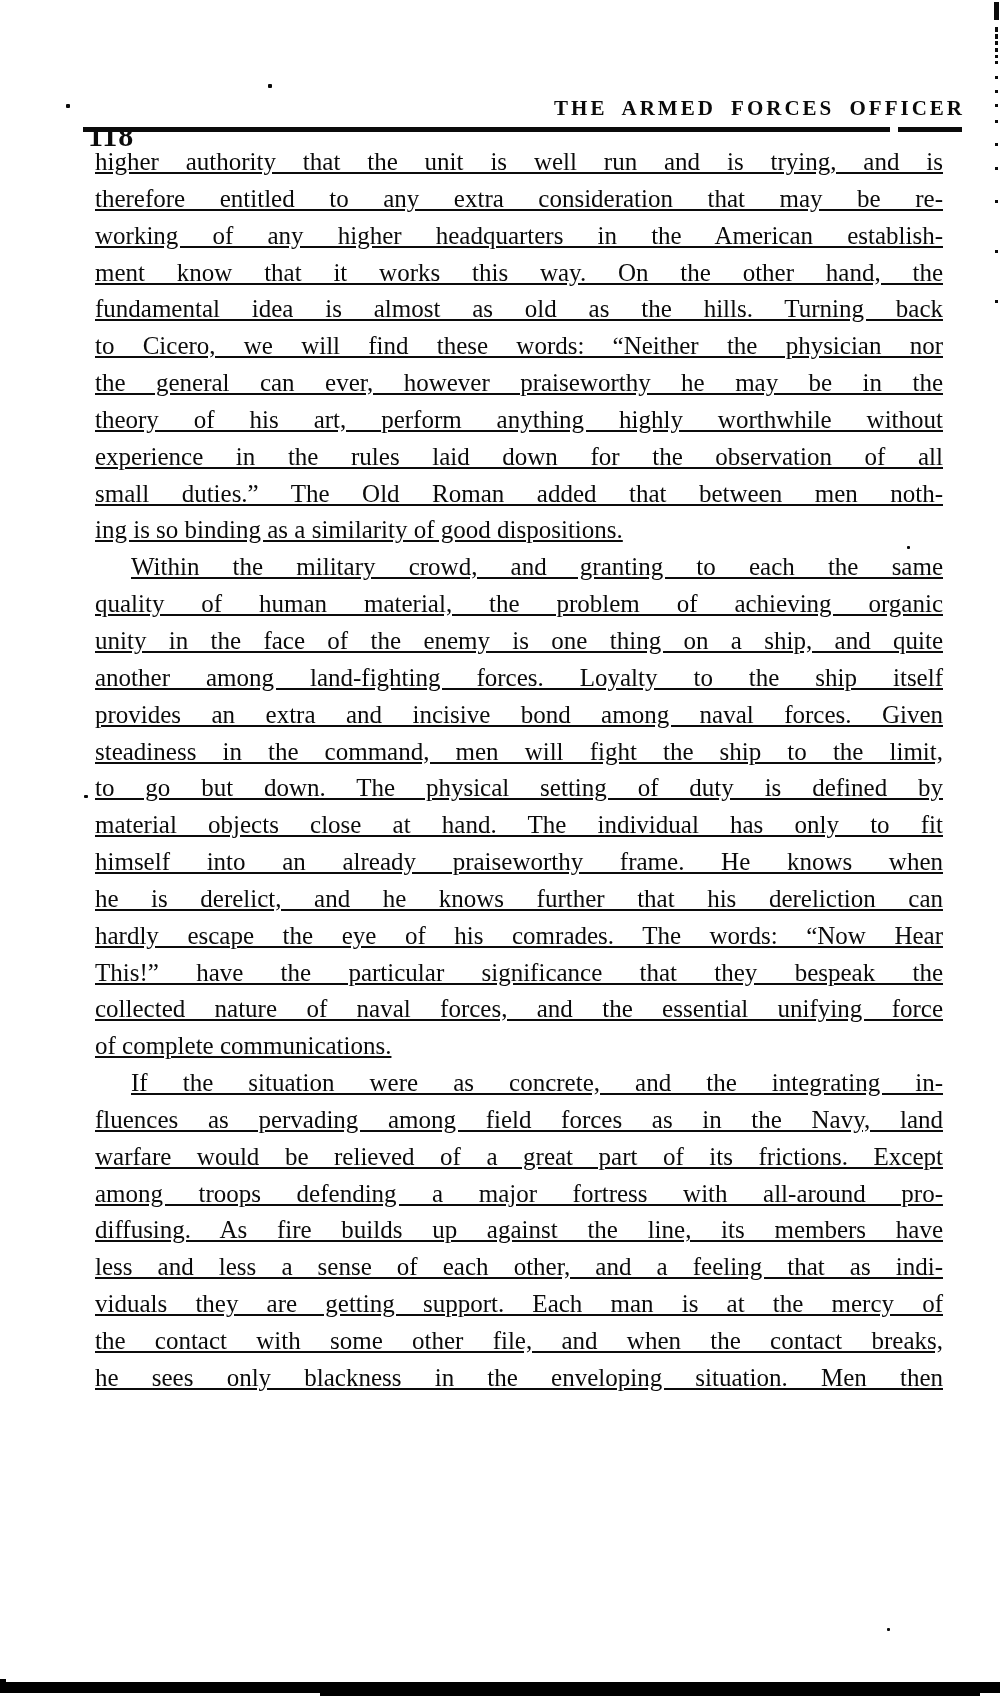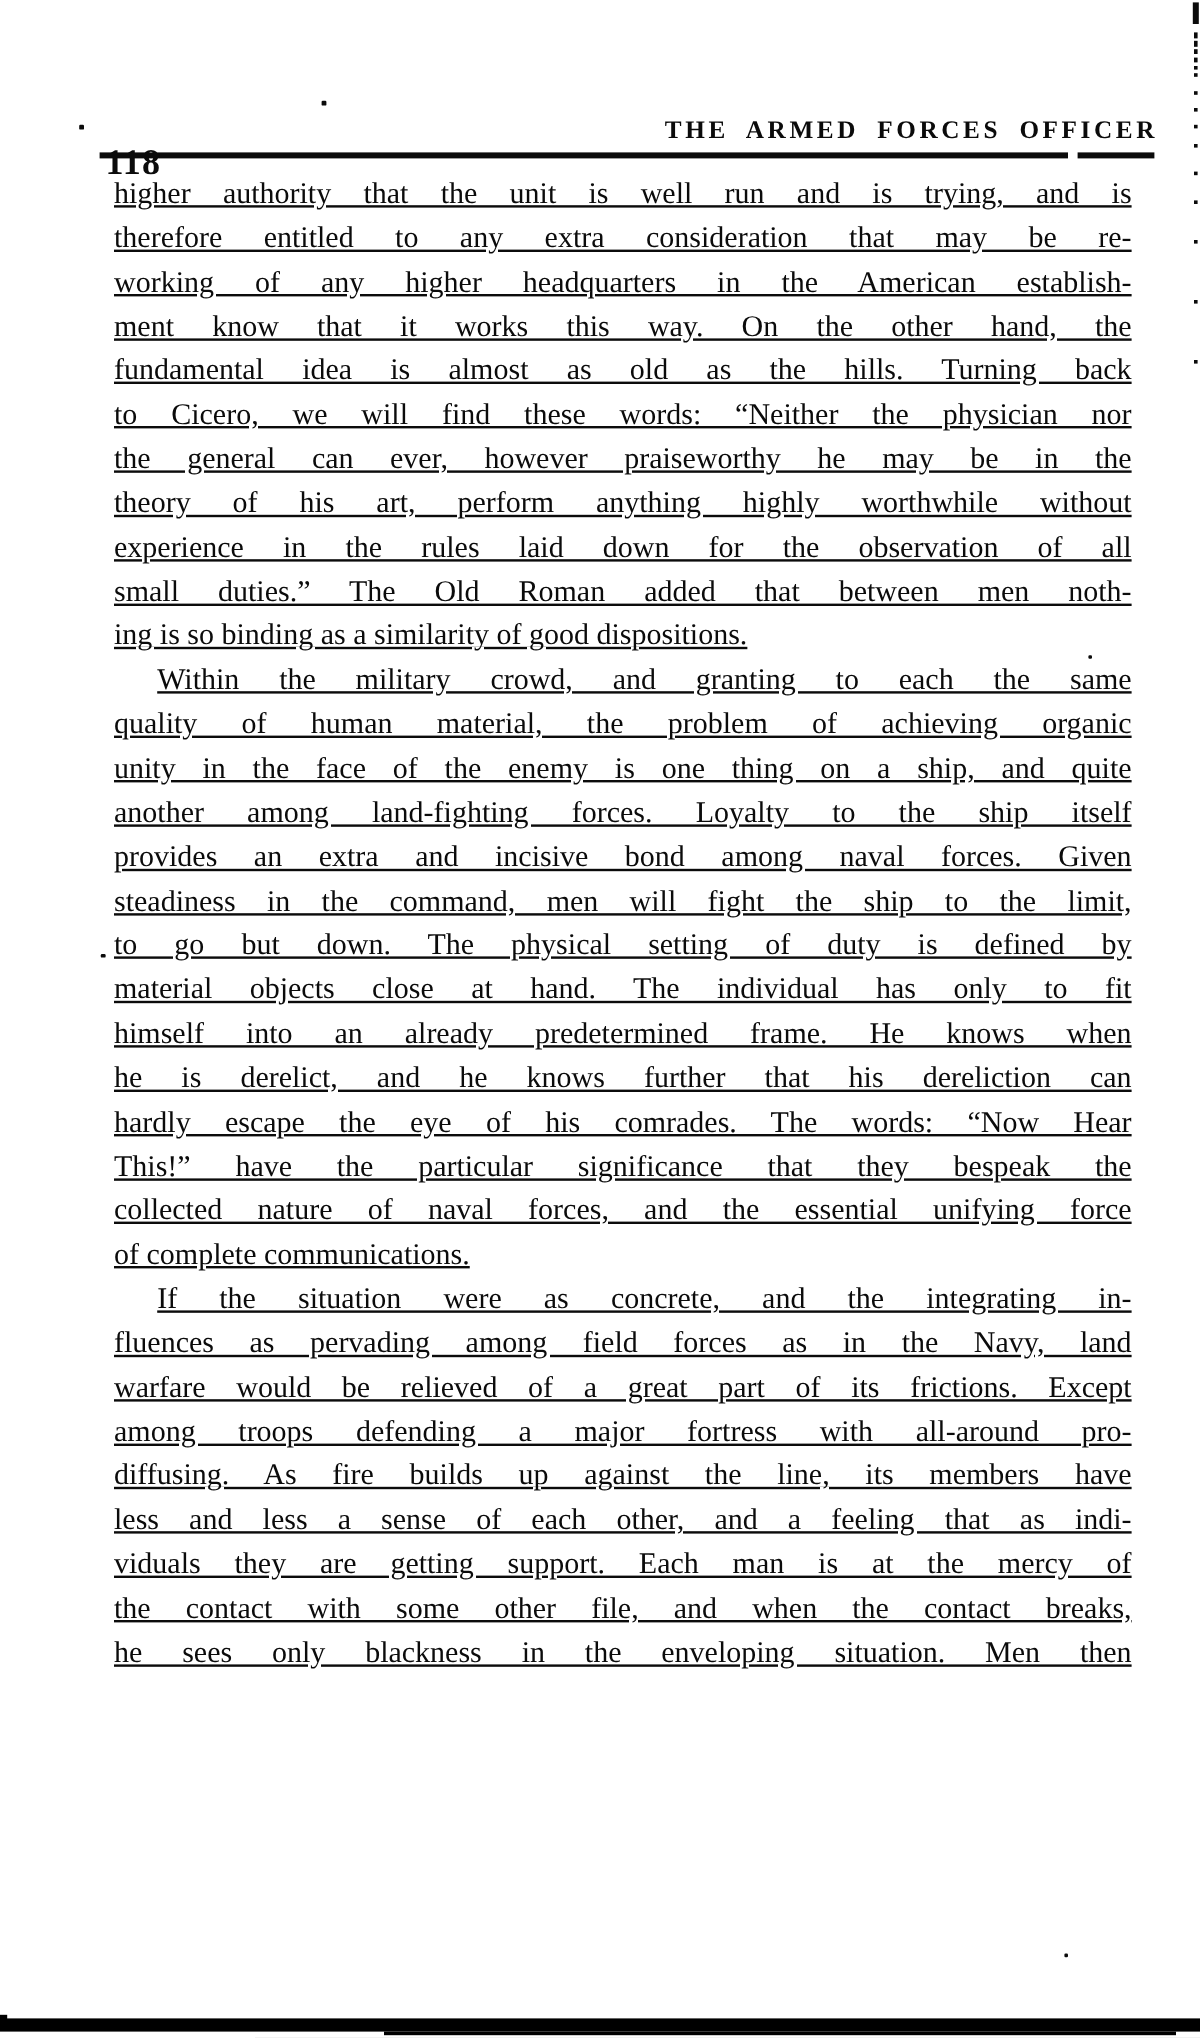--- a/index.html
+++ b/index.html
@@ -67,21 +67,21 @@
       <div class="line">small duties.” The Old Roman added that between men noth-</div>
       <div class="line para-end">ing is so binding as a similarity of good dispositions.</div>
       <div class="line indent">Within the military crowd, and granting to each the same</div>
       <div class="line">quality of human material, the problem of achieving organic</div>
       <div class="line">unity in the face of the enemy is one thing on a ship, and quite</div>
       <div class="line">another among land-fighting forces. Loyalty to the ship itself</div>
       <div class="line">provides an extra and incisive bond among naval forces. Given</div>
       <div class="line">steadiness in the command, men will fight the ship to the limit,</div>
       <div class="line">to go but down. The physical setting of duty is defined by</div>
       <div class="line">material objects close at hand. The individual has only to fit</div>
-      <div class="line">himself into an already predetermined frame. He knows when</div>
+      <div class="line">himself into an already praiseworthy frame. He knows when</div>
       <div class="line">he is derelict, and he knows further that his dereliction can</div>
       <div class="line">hardly escape the eye of his comrades. The words: “Now Hear</div>
       <div class="line">This!” have the particular significance that they bespeak the</div>
       <div class="line">collected nature of naval forces, and the essential unifying force</div>
       <div class="line para-end">of complete communications.</div>
       <div class="line indent">If the situation were as concrete, and the integrating in-</div>
       <div class="line">fluences as pervading among field forces as in the Navy, land</div>
       <div class="line">warfare would be relieved of a great part of its frictions. Except</div>
       <div class="line">among troops defending a major fortress with all-around pro-</div>
       <div class="line">diffusing. As fire builds up against the line, its members have</div>

